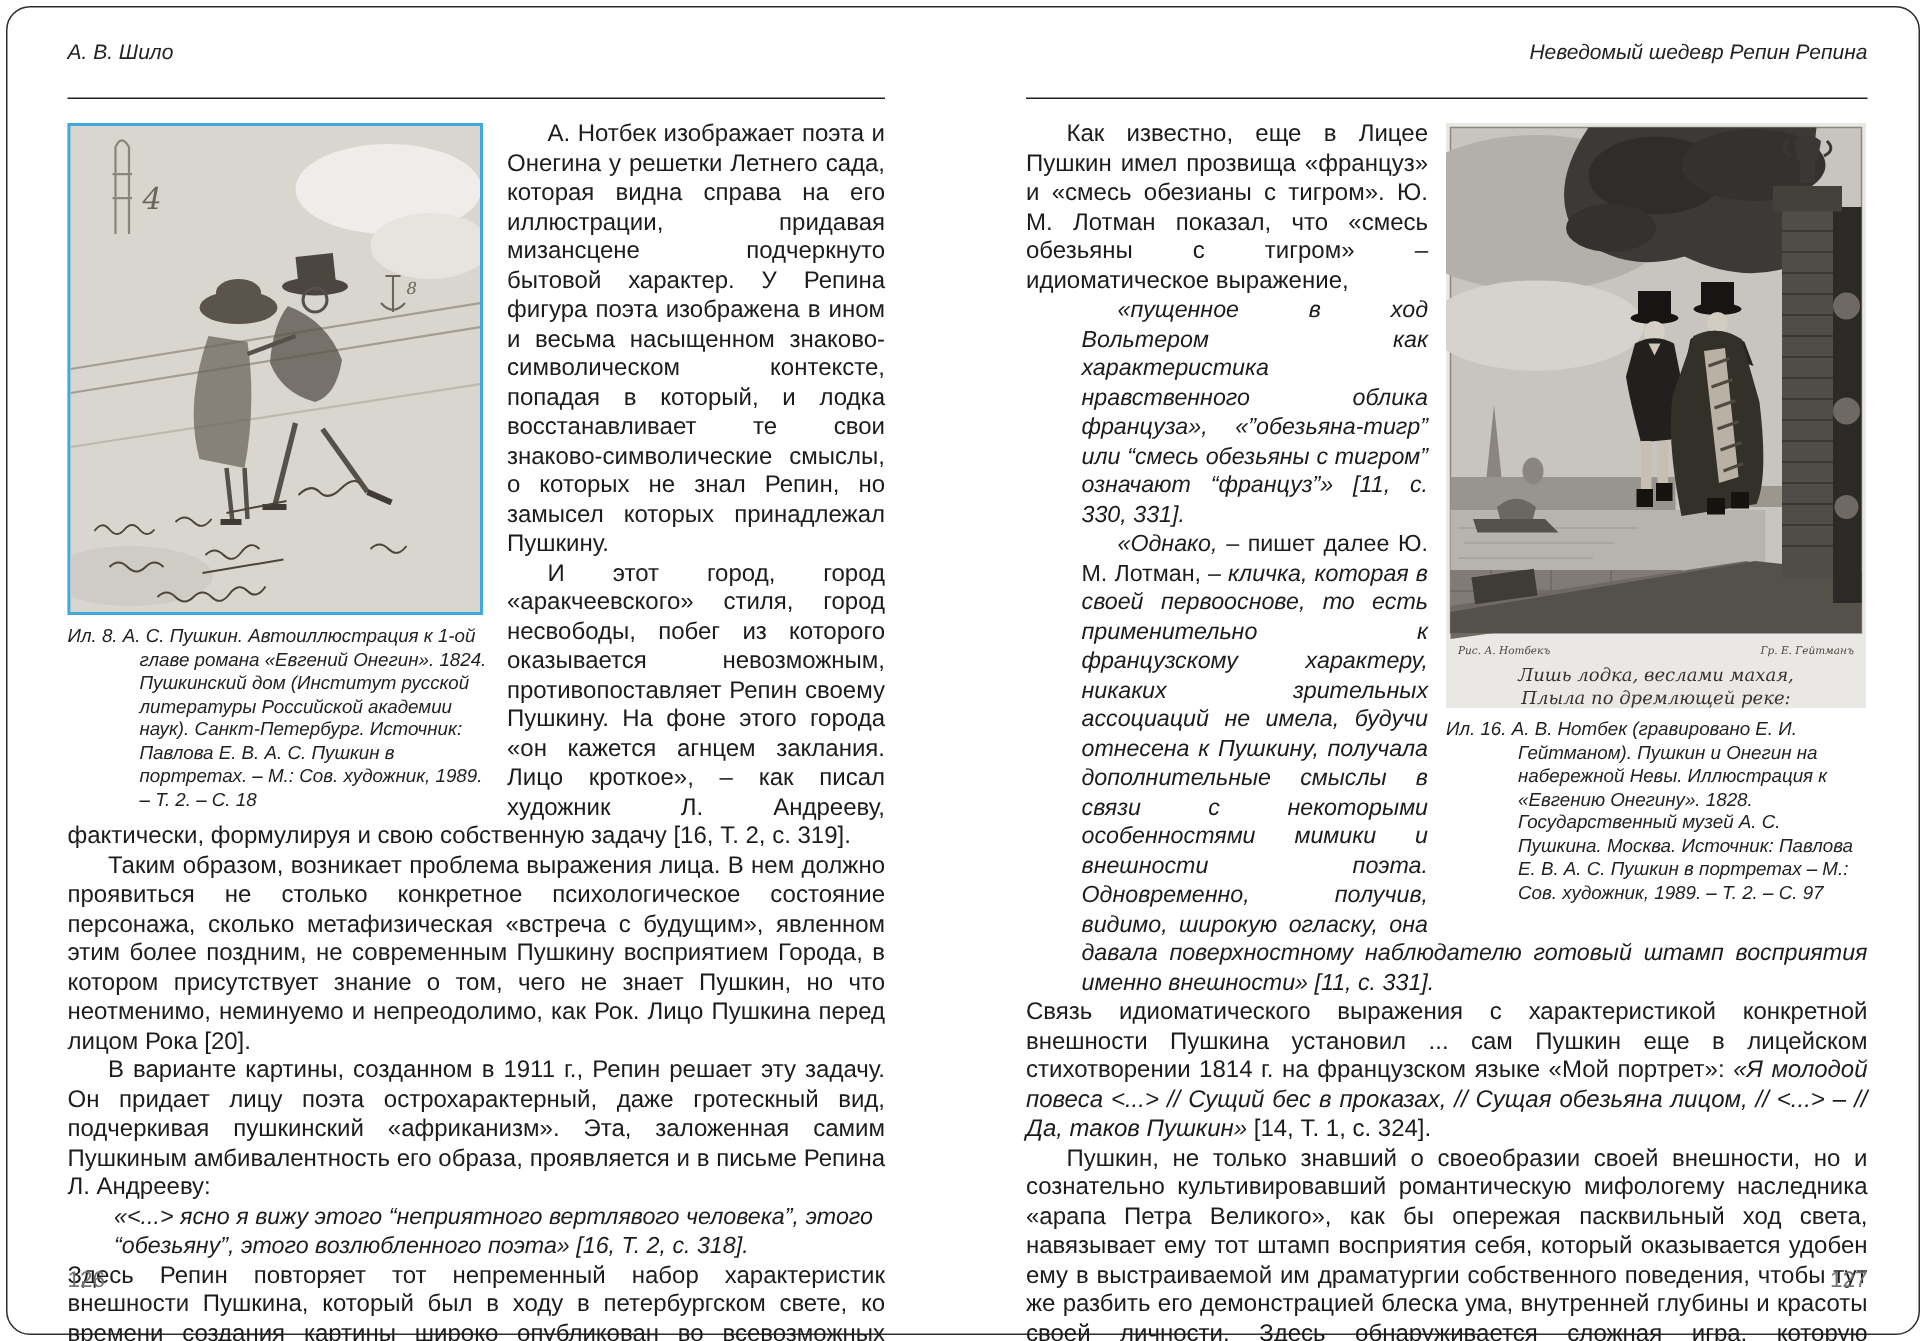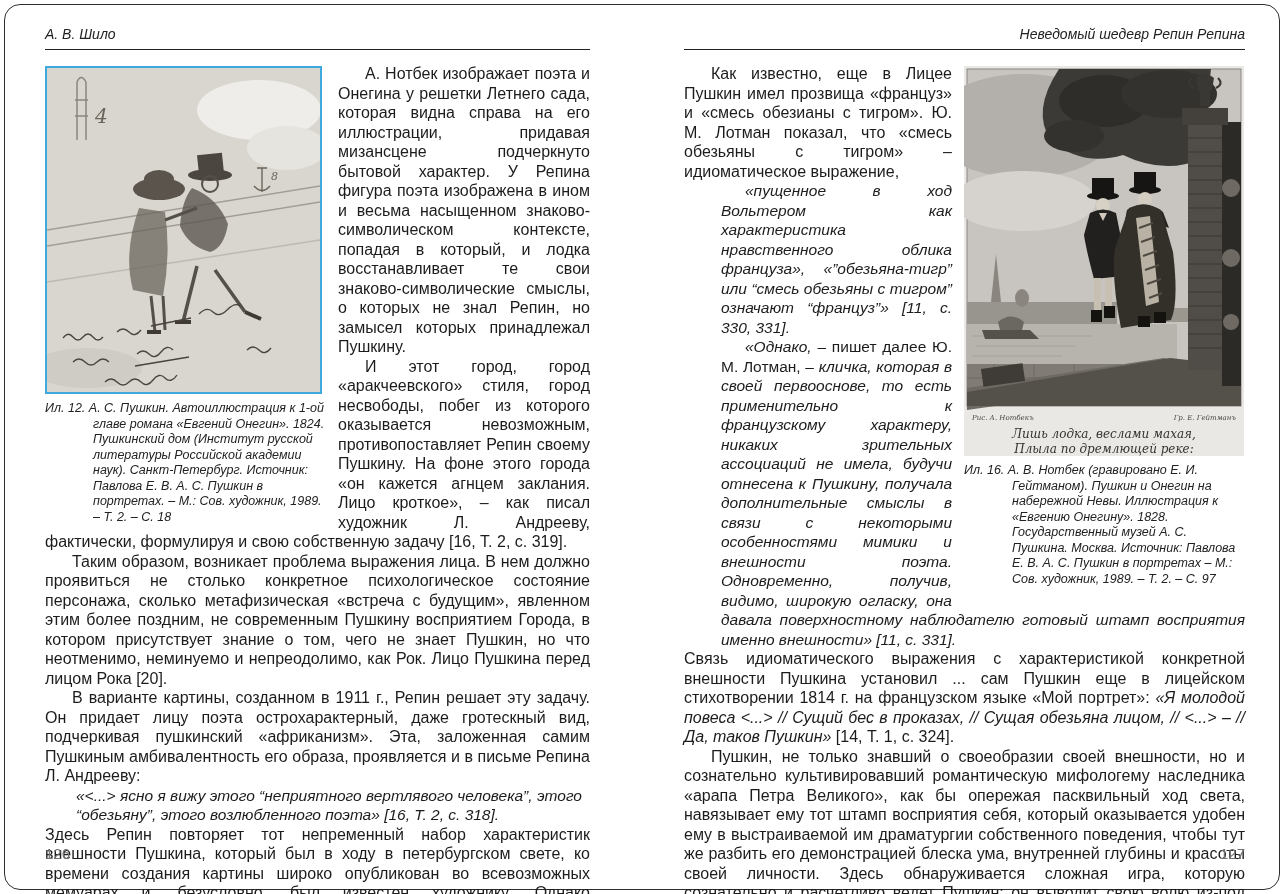--- a/index.html
+++ b/index.html
@@ -2,21 +2,21 @@
 <html lang="ru"><head>
 <meta charset="utf-8">
 <style>
   html,body{margin:0;padding:0;background:#ffffff;}
   body{width:1284px;height:894px;position:relative;overflow:hidden;
        font-family:"Liberation Sans",sans-serif;color:#1c1c1c;}
   .scan-border{position:absolute;inset:4px;border:1.5px solid #2e2e2e;border-radius:16px;pointer-events:none;}
   .page{position:absolute;top:26px;height:842px;}
   .page.left{left:45px;width:545px;}
   .page.right{left:684px;width:561px;}
-  .running-head{font-style:italic;font-size:14px;color:#222;padding-bottom:7px;
+  .running-head{font-style:italic;font-size:14px;color:#222;padding-bottom:23px;
                 border-bottom:1.2px solid #222;margin-bottom:14px;}
   .running-head.right-head{text-align:right;}
   .content{font-size:16px;line-height:19.5px;text-align:justify;}
   .para{margin:0;text-indent:27px;}
   .para.noindent{text-indent:0;}
   .para.quote-l{font-size:15.5px;margin-left:31px;margin-right:8px;text-indent:0;}
   .para.quote-r{margin-left:37px;text-indent:24px;font-size:15.5px;}
   .it{font-style:italic;}
   figure{margin:0;}
   .fig-left{float:left;width:281px;margin:2px 12px 6px 0;}
@@ -77,21 +77,21 @@
             <path d="M150,198 L136,254 M168,202 L198,244" stroke="#55504a" stroke-width="3.5" fill="none"></path>
             <path d="M128,254 h16 M198,244 l16,7" stroke="#3f3a34" stroke-width="4" fill="none"></path>
           </g>
           <g stroke="#4a443c" stroke-width="1.3" fill="none">
             <path d="M16,270 q5,-7 10,-1 t10,0 t10,0 t10,0 M70,264 q6,-6 12,0 t12,-2 M104,258 l40,-8 M152,246 q8,-8 14,-2 t14,-2 t13,-4"></path>
             <path d="M26,294 q6,-6 12,0 t12,0 t12,0 M90,286 q6,-6 12,0 t12,-2 t12,-2 M88,298 l54,-9 M200,282 q6,-6 12,0 t12,-2"></path>
             <path d="M58,314 q6,-6 12,0 t12,0 t12,0 t12,-2 t12,-2 t12,-3"></path>
           </g>
         </svg>
       </div>
-      <figcaption><span class="cap-label">Ил. 12.</span> <span>А. С. Пушкин. Автоиллюстрация к 1-ой главе романа «Евгений Онегин». 1824. Пушкинский дом (Институт русской литературы Российской академии наук). Санкт-Петербург. Источник: Павлова Е. В. А. С. Пушкин в портретах. – М.: Сов. художник, 1989. – Т. 2. – С. 18</span></figcaption>
+      <figcaption><span class="cap-label">Ил. 8.</span> <span>А. С. Пушкин. Автоиллюстрация к 1-ой главе романа «Евгений Онегин». 1824. Пушкинский дом (Институт русской литературы Российской академии наук). Санкт-Петербург. Источник: Павлова Е. В. А. С. Пушкин в портретах. – М.: Сов. художник, 1989. – Т. 2. – С. 18</span></figcaption>
     </figure>
     <div>
         <p class="para"><span>А. Нотбек изображает поэта и Онегина у решетки Летнего сада, которая видна справа на его иллюстрации, придавая мизансцене подчеркнуто бытовой характер. У Репина фигура поэта изображена в ином и весьма насыщенном знаково-символическом контексте, попадая в который, и лодка восстанавливает те свои знаково-символические смыслы, о которых не знал Репин, но замысел которых принадлежал Пушкину.</span></p>
         <p class="para"><span>И этот город, город «аракчеевского» стиля, город несвободы, побег из которого оказывается невозможным, противопоставляет Репин своему Пушкину. На фоне этого города «он кажется агнцем заклания. Лицо кроткое», – как писал художник Л. Андрееву, фактически, формулируя и свою собственную задачу [16, Т. 2, с. 319].</span></p>
         <p class="para"><span>Таким образом, возникает проблема выражения лица. В нем должно проявиться не столько конкретное психологическое состояние персонажа, сколько метафизическая «встреча с будущим», явленном этим более поздним, не современным Пушкину восприятием Города, в котором присутствует знание о том, чего не знает Пушкин, но что неотменимо, неминуемо и непреодолимо, как Рок. Лицо Пушкина перед лицом Рока [20].</span></p>
         <p class="para"><span>В варианте картины, созданном в 1911 г., Репин решает эту задачу. Он придает лицу поэта острохарактерный, даже гротескный вид, подчеркивая пушкинский «африканизм». Эта, заложенная самим Пушкиным амбивалентность его образа, проявляется и в письме Репина Л. Андрееву:</span></p>
         <p class="para quote-l"><span class="it">«&lt;...&gt; ясно я вижу этого “неприятного вертлявого человека”, этого “обезьяну”, этого возлюбленного поэта» [16, Т. 2, с. 318].</span></p>
         <p class="para noindent"><span>Здесь Репин повторяет тот непременный набор характеристик внешности Пушкина, который был в ходу в петербургском свете, ко времени создания картины широко опубликован во всевозможных мемуарах и, безусловно, был известен художнику. Однако происхождение этого штампа отнюдь не столь очевидно.</span></p>
       </div>
   </div>

